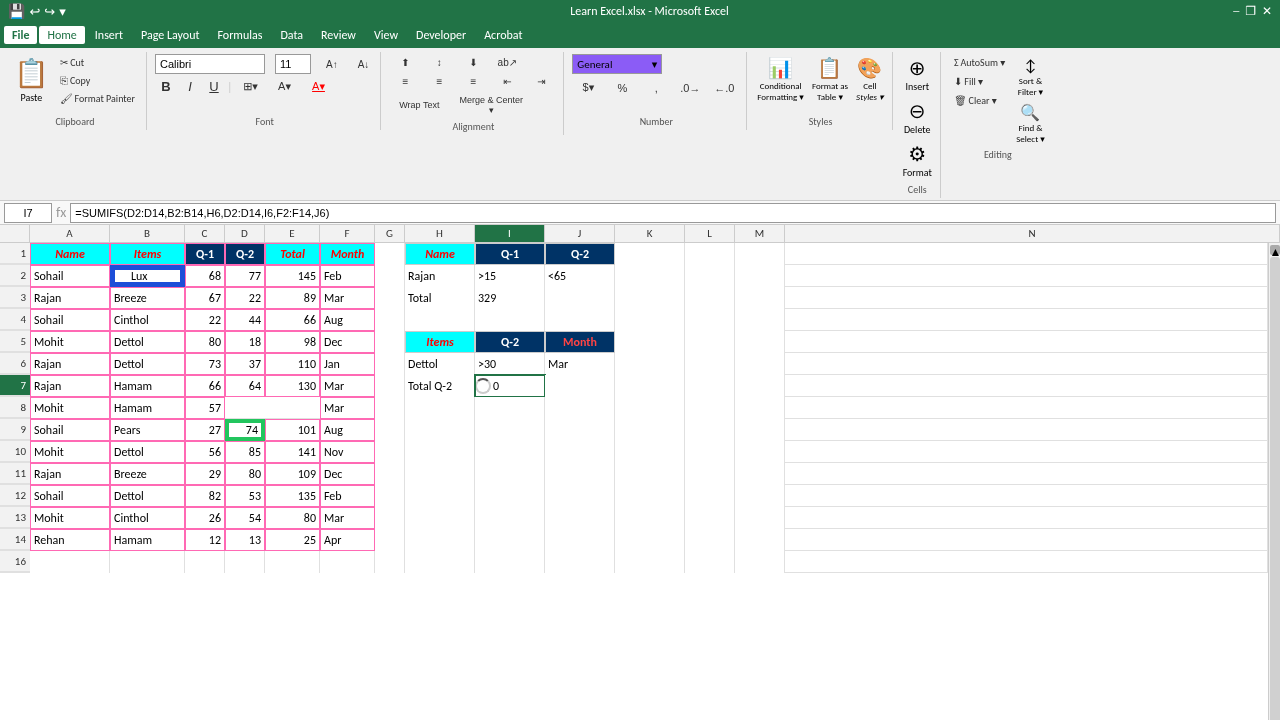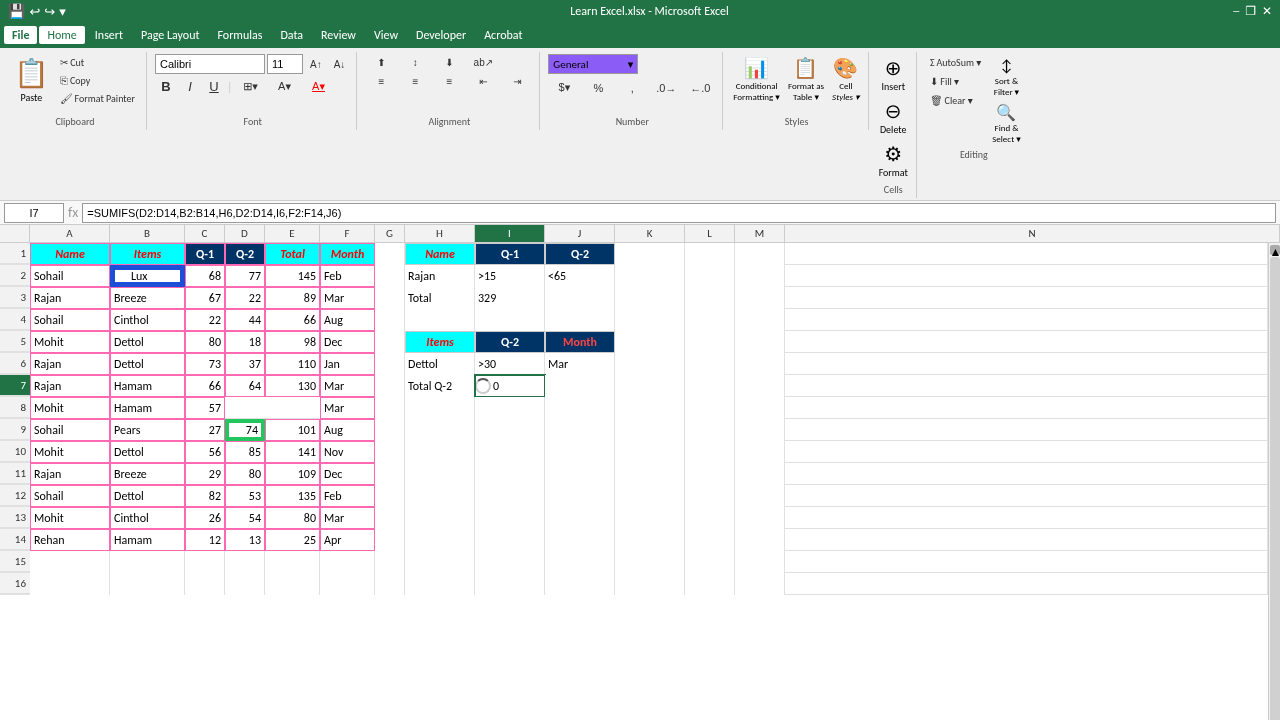--- a/index.html
+++ b/index.html
@@ -105,21 +105,21 @@
       white-space: nowrap;
       color: #333;
     }
 
     
     .font-section {
       display: flex;
       flex-direction: column;
       gap: 2px;
     }
-    .font-row1 { display: flex; align-items: center; gap: 2px; }
+    .font-row1 { display: flex; align-items: center; gap: 10px; }
     .font-name-box {
       width: 110px;
       height: 20px;
       border: 1px solid #999;
       padding: 1px 4px;
       font-size: 11px;
       background: white;
     }
     .font-size-box {
       width: 36px;
@@ -163,21 +163,21 @@
     #formula-bar {
       height: 24px;
       background: #f8f8f8;
       border-bottom: 1px solid #ccc;
       display: flex;
       align-items: center;
       padding: 0 4px;
       gap: 4px;
     }
     .cell-ref-box {
-      width: 60px;
+      width: 48px;
       height: 20px;
       border: 1px solid #999;
       padding: 1px 4px;
       font-size: 11px;
       text-align: center;
       background: white;
     }
     .formula-bar-sep { color: #999; font-size: 14px; }
     .formula-input {
       flex: 1;
@@ -392,20 +392,24 @@
         <button class="rb-btn">↕</button>
         <button class="rb-btn">⬇</button>
         <button class="rb-btn">ab↗</button>
       </div>
       <div class="ribbon-row">
         <button class="rb-btn">≡</button>
         <button class="rb-btn">≡</button>
         <button class="rb-btn">≡</button>
         <button class="rb-btn">⇤</button>
         <button class="rb-btn">⇥</button>
+      </div>
+      <div class="ribbon-row">
+        <button class="rb-btn" style="font-size:9px;width:60px;">Wrap Text</button>
+        <button class="rb-btn" style="font-size:9px;width:80px;">Merge &amp; Center ▾</button>
       </div>
     </div>
     <div class="ribbon-group-label">Alignment</div>
   </div>
 
   <div class="ribbon-group">
     <div class="number-section">
       <div class="num-format-box">
         <span>General</span>
           <span>▾</span>
@@ -788,37 +792,20 @@
           <div class="cell cw-g row-height"></div>
           <div class="cell cw-h row-height"></div>
           <div class="cell cw-i row-height"></div>
           <div class="cell cw-j row-height"></div>
           <div class="cell cw-k row-height"></div>
           <div class="cell cw-l row-height"></div>
           <div class="cell cw-m row-height"></div>
           <div class="cell" style="flex:1;"></div>
         </div>
 
-        <div class="grid-row row-height">
-          <div class="row-num">15</div>
-          <div class="cell cw-a row-height"></div>
-          <div class="cell cw-b row-height"></div>
-          <div class="cell cw-c row-height"></div>
-          <div class="cell cw-d row-height"></div>
-          <div class="cell cw-e row-height"></div>
-          <div class="cell cw-f row-height"></div>
-          <div class="cell cw-g row-height"></div>
-          <div class="cell cw-h row-height"></div>
-          <div class="cell cw-i row-height"></div>
-          <div class="cell cw-j row-height"></div>
-          <div class="cell cw-k row-height"></div>
-          <div class="cell cw-l row-height"></div>
-          <div class="cell cw-m row-height"></div>
-          <div class="cell" style="flex:1;"></div>
-        </div>
 
         <div class="grid-row row-height">
           <div class="row-num">16</div>
           <div class="cell cw-a row-height"></div>
           <div class="cell cw-b row-height"></div>
           <div class="cell cw-c row-height"></div>
           <div class="cell cw-d row-height"></div>
           <div class="cell cw-e row-height"></div>
           <div class="cell cw-f row-height"></div>
           <div class="cell cw-g row-height"></div>

